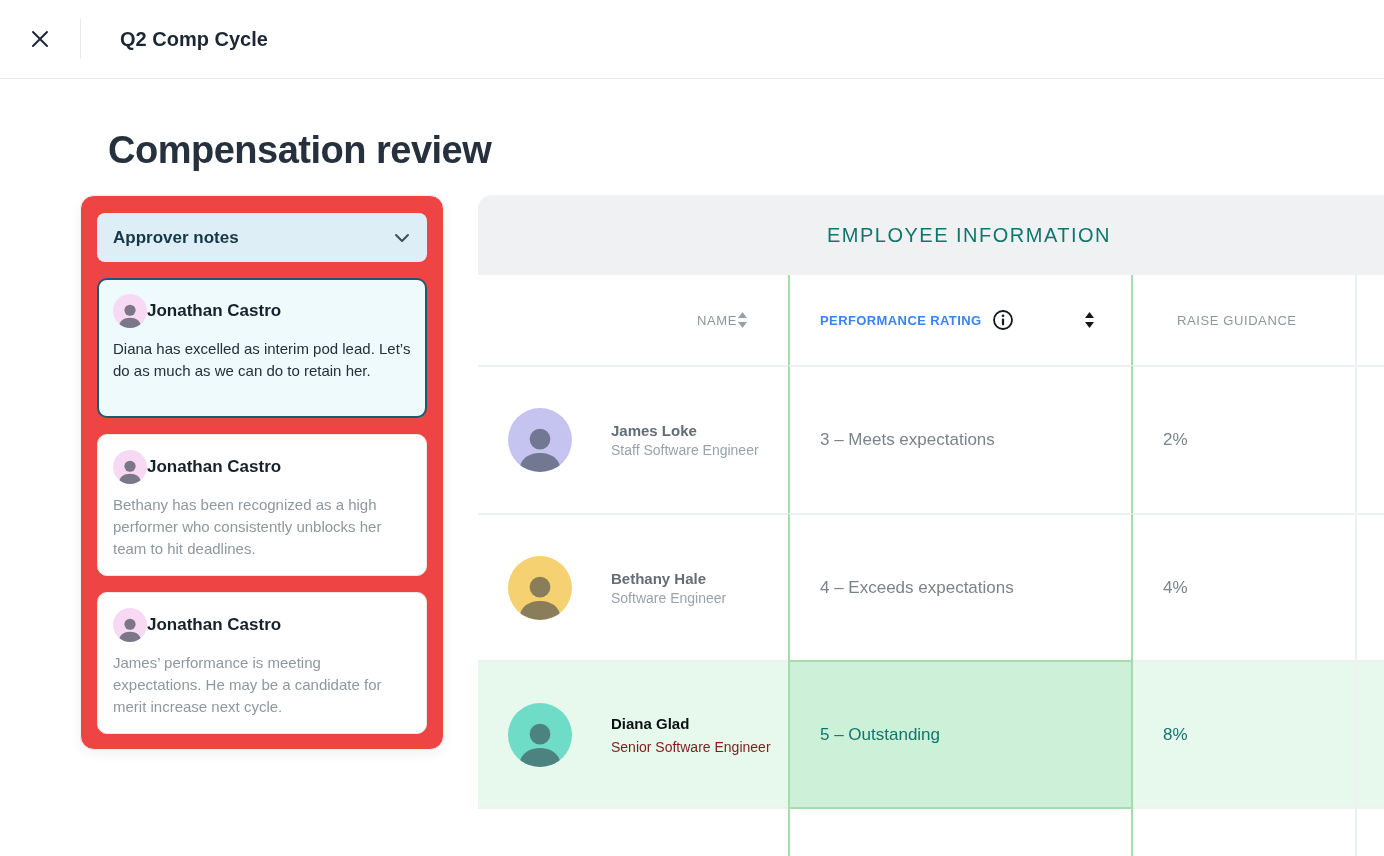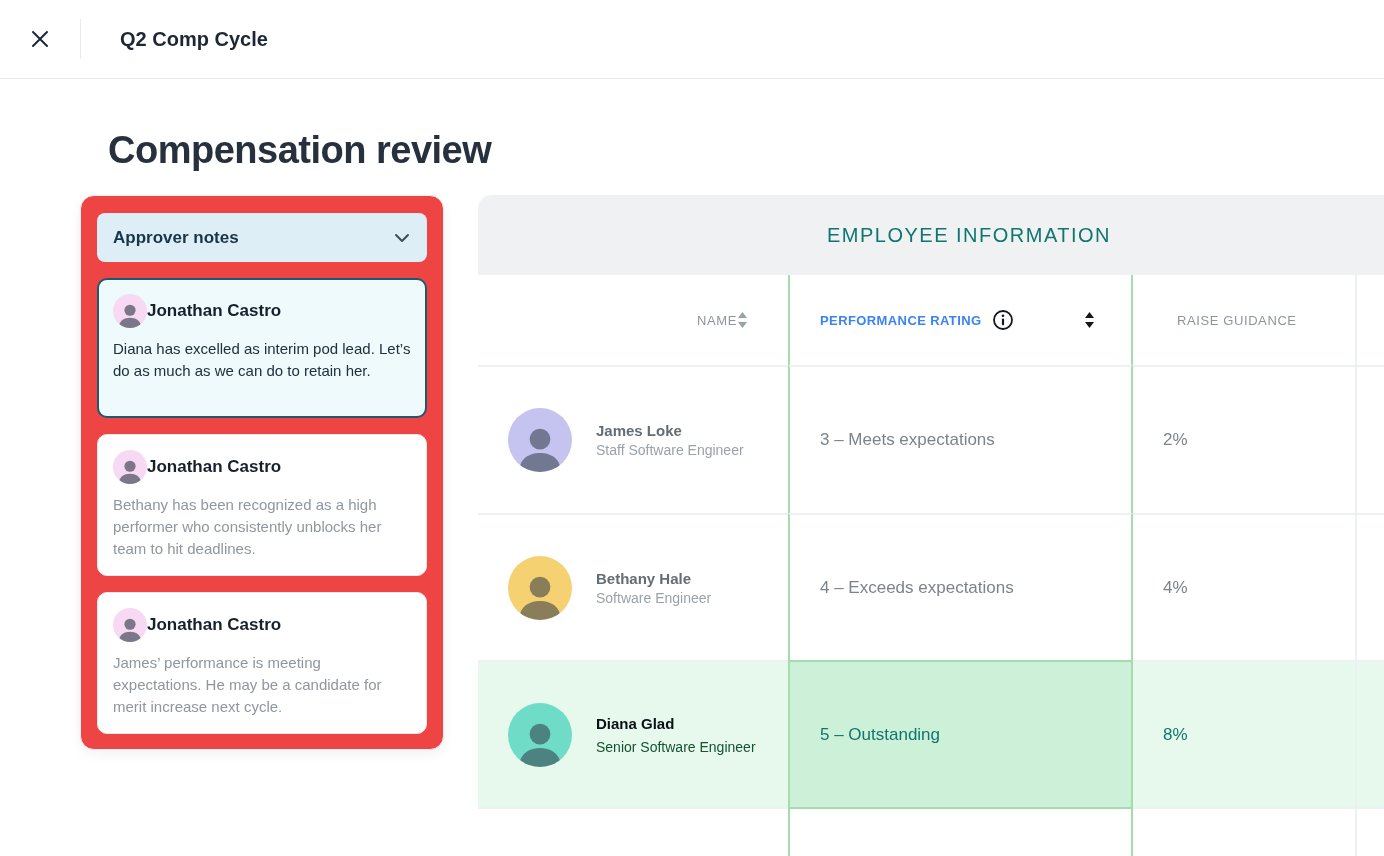--- a/index.html
+++ b/index.html
@@ -54,32 +54,32 @@
 
   
   .hcell { font-size:13px; letter-spacing:0.6px; color:#8d969d; font-weight:500; }
   .h-name { padding:0 40px 0 30px; justify-content:flex-end; }
   .h-rating { padding-right:36px; gap:10px; font-weight:700; color:#3b82f6; letter-spacing:0.4px; }
   .h-rating .sort { margin-left:auto; }
   .h-raise { padding-left:44px; }
   .sort, .info { display:flex; cursor:pointer; flex:none; }
 
   
-  .c-name { padding-left:30px; gap:24px; }
+  .c-name { padding-left:30px; gap:39px; }
   .tbl-avatar { width:64px; height:64px; border-radius:50%; overflow:hidden; flex:none;
     display:flex; align-items:flex-end; justify-content:center; }
   .emp-name { font-size:15px; font-weight:600; color:#646d75; }
   .emp-title { font-size:14px; color:#9aa2a9; margin-top:3px; }
   .rating-val, .raise-val { font-size:17px; color:#7b838b; }
   .c-raise { padding-left:30px; }
 
   
   .hl { background:#e7f8ed; }
   .hl .emp-name { color:#0b1014; font-weight:700; }
-  .hl .emp-title { color:#14532d;margin-top:7px; }
+  .hl .emp-title { color:#7f1d1d;margin-top:7px; }
   .hl .rating-val, .hl .raise-val { color:#0f766e; font-weight:400; }
   .hl.c-rating { background:#cdf1d8; border-top:2px solid #a6dcad; }
   .gbt { border-top:2px solid #a6dcad !important; }
 
   svg { display:block; }
 </style>
 </head>
 <body>
 
 <header class="topbar">

